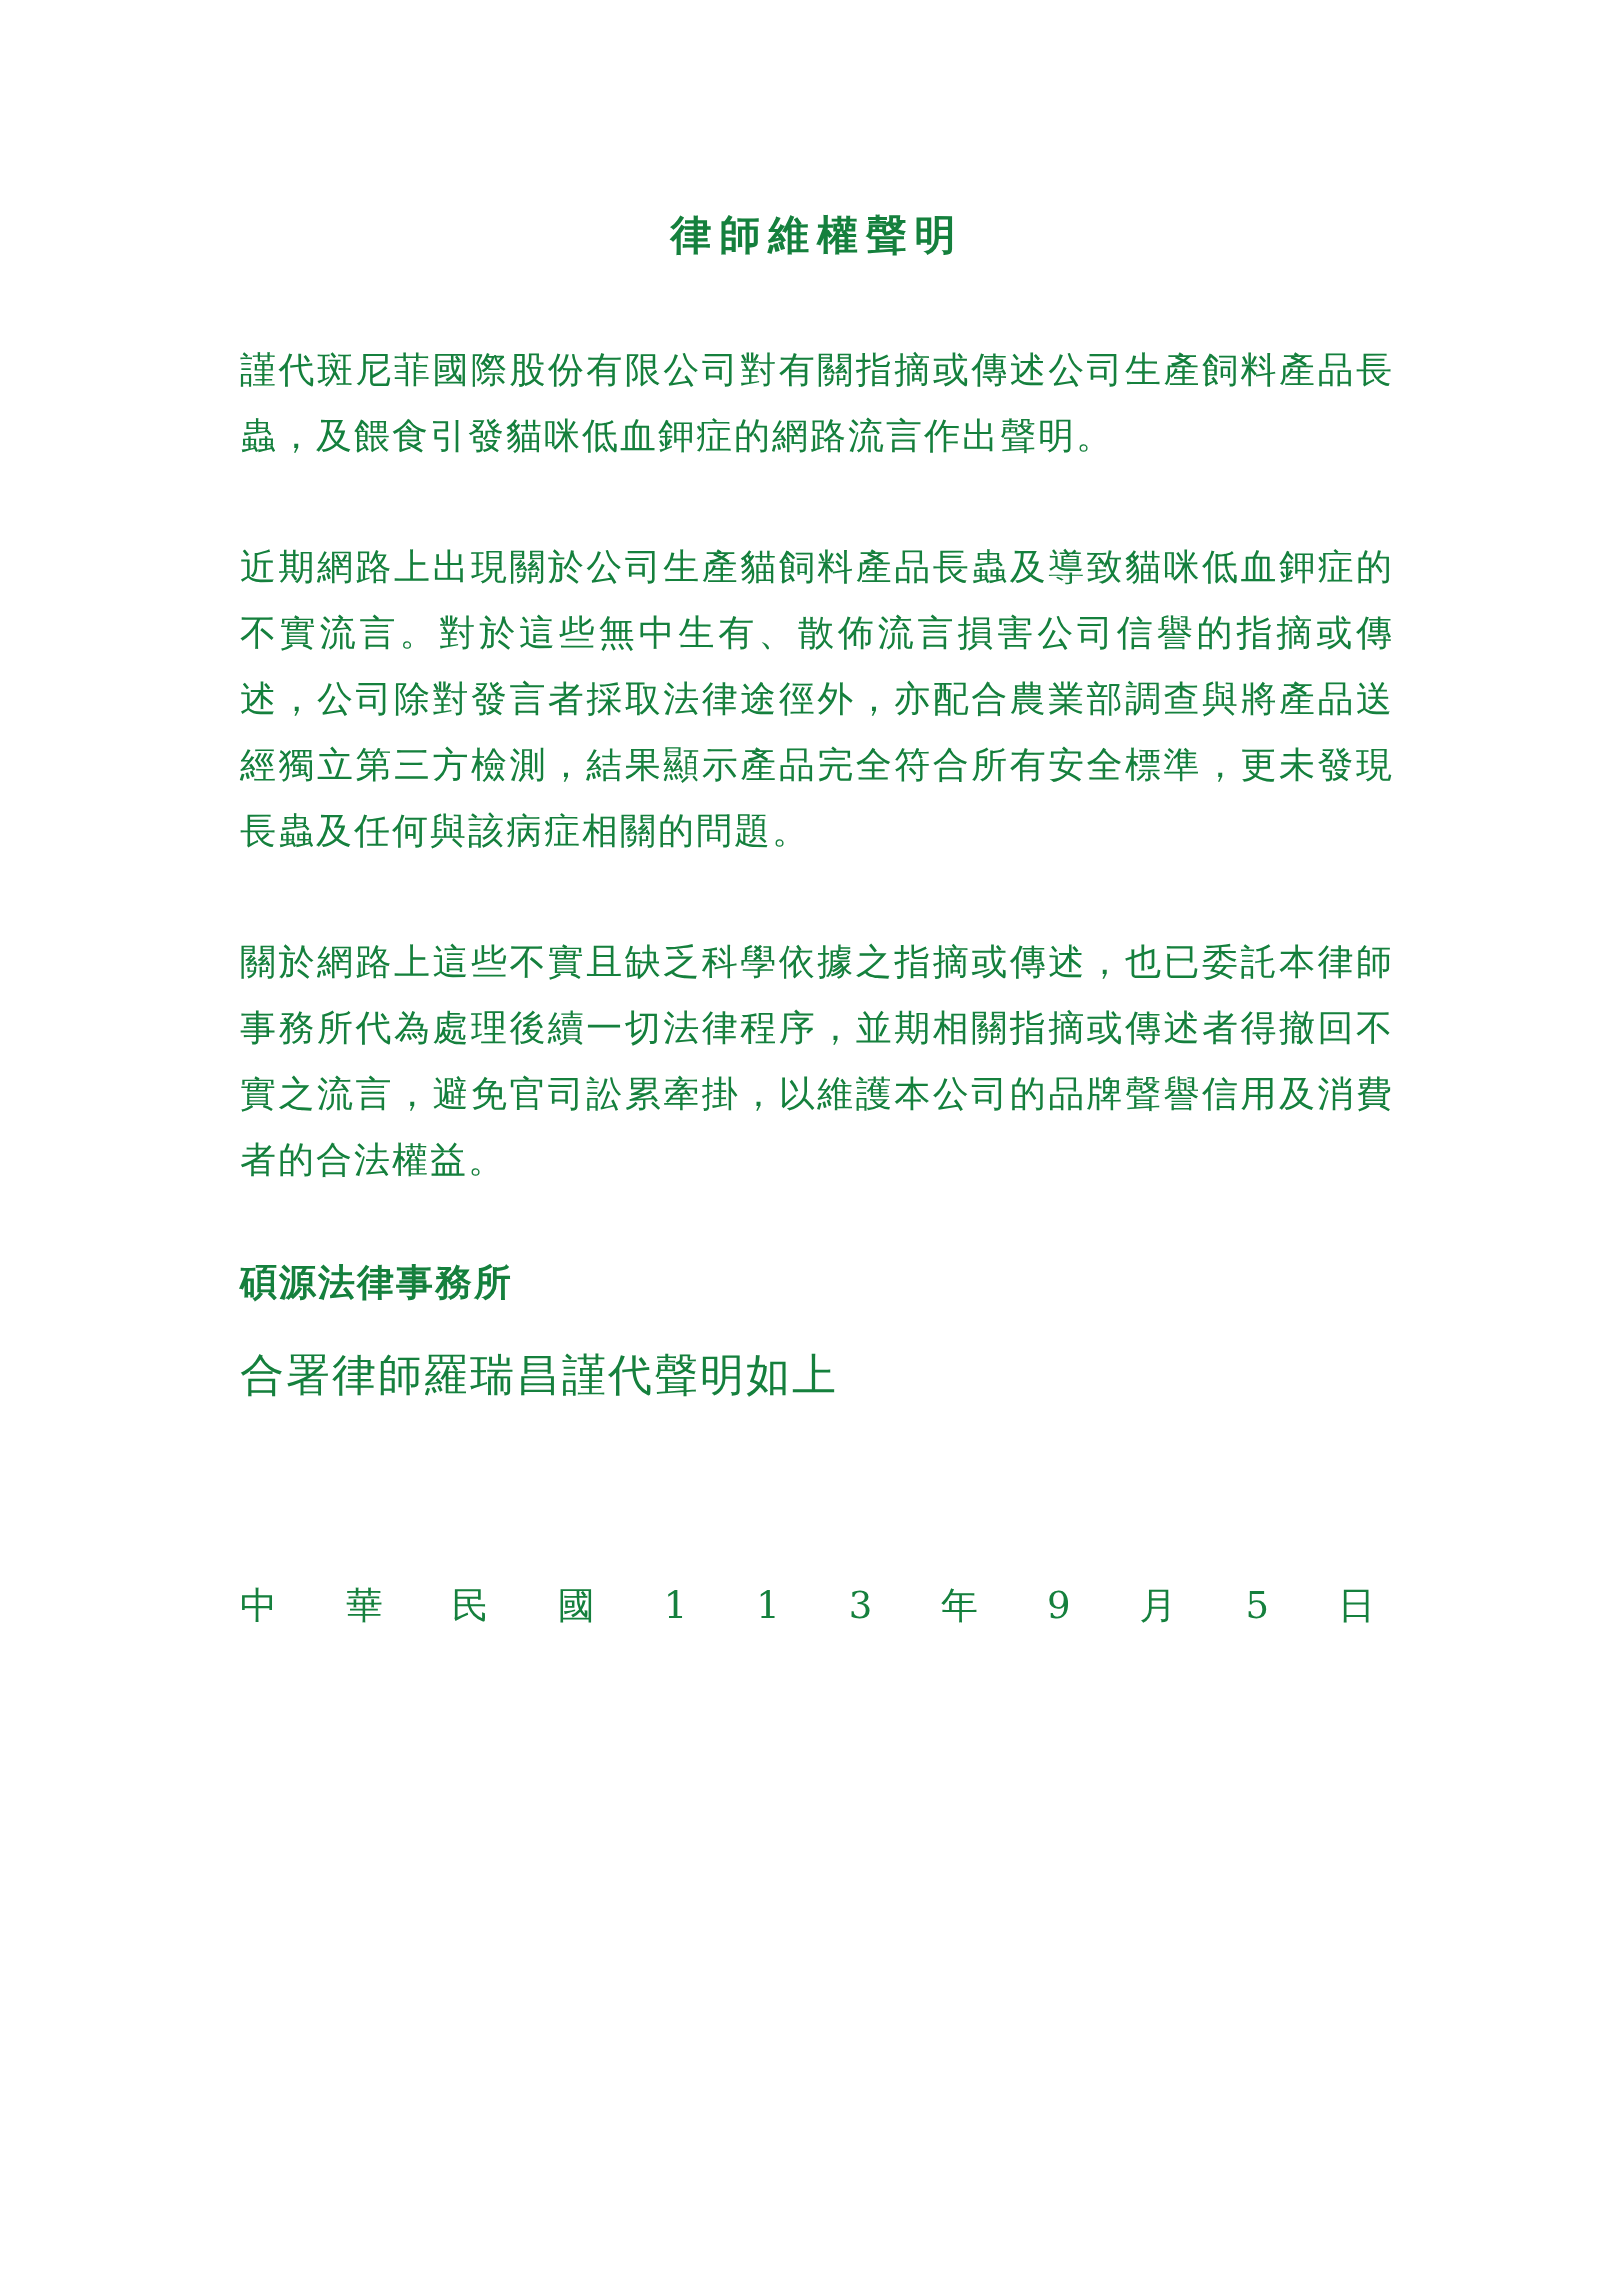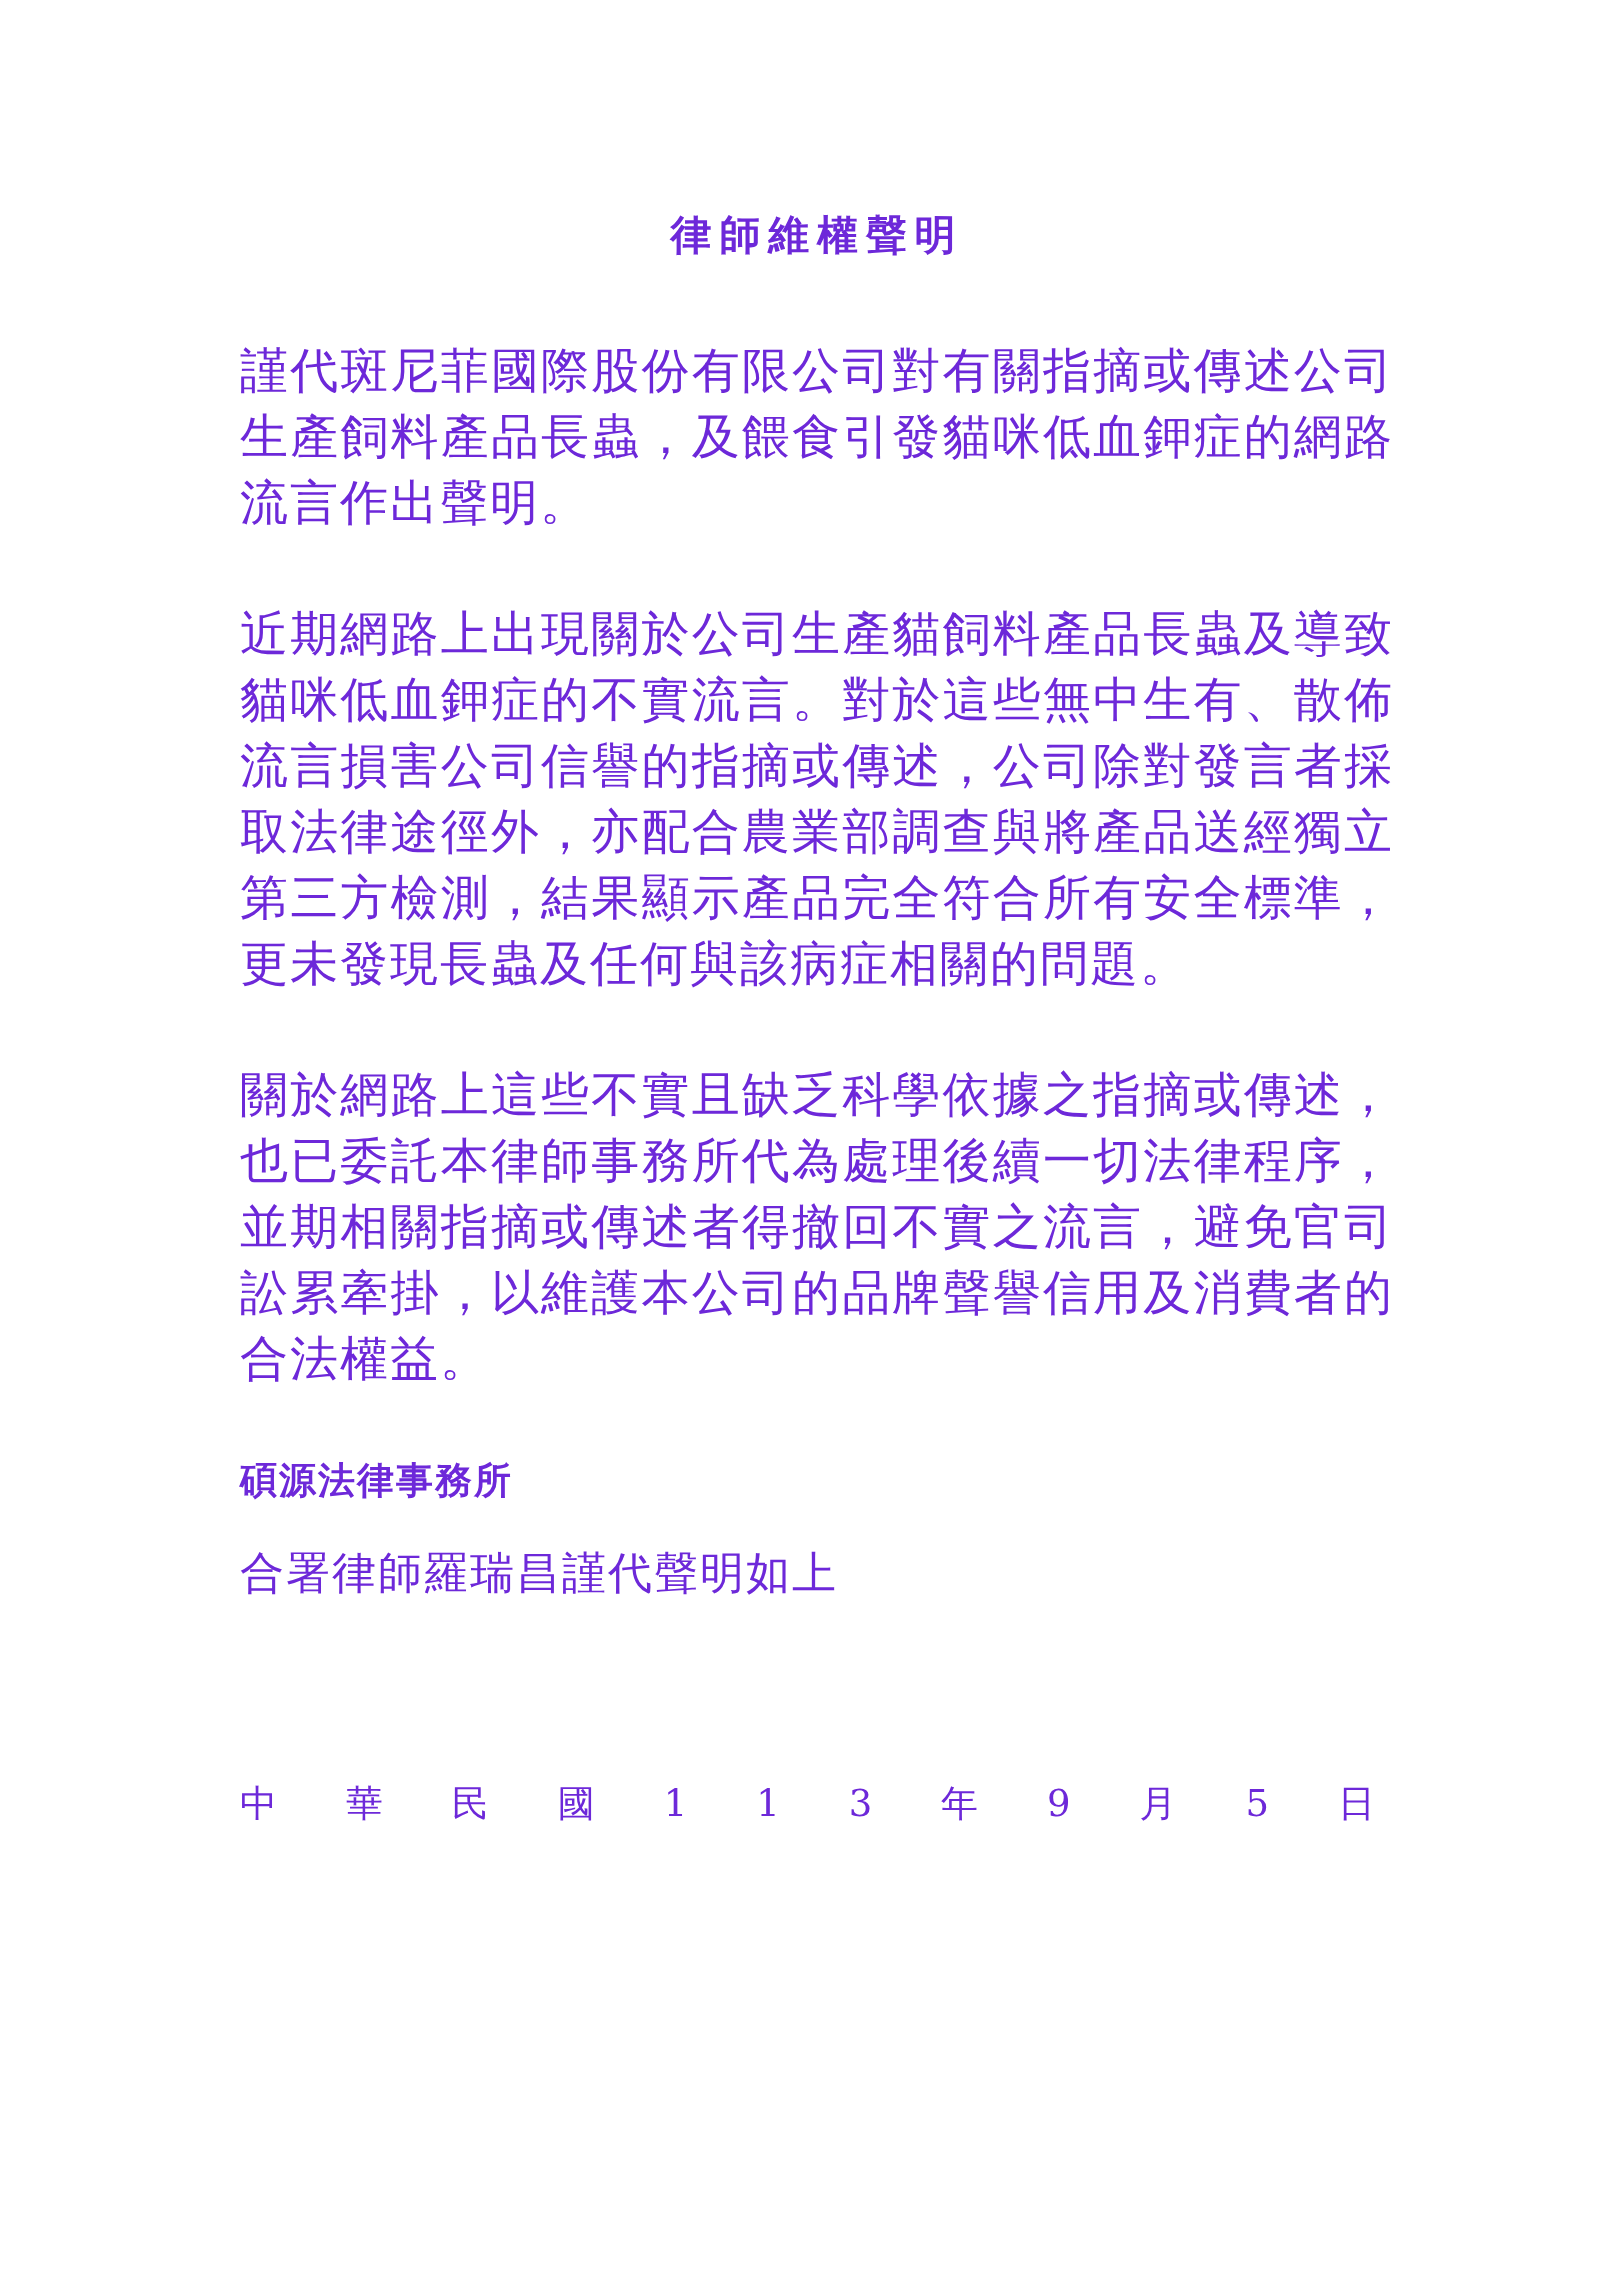--- a/index.html
+++ b/index.html
@@ -8,34 +8,34 @@
     background: #e8e8e8;
   }
   .page {
     width: 1621px;
     height: 2293px;
     margin: 0 auto;
     background: #ffffff;
     box-sizing: border-box;
     padding: 208px 227px 0 240px;
     font-family: "DejaVu Serif", "Liberation Serif", serif;
-    color: #6d28d9;
+    color: #15803d;
     position: relative;
     overflow: hidden;
   }
   .doc-title {
     text-align: center;
     font-size: 41px;
     font-weight: bold;
     letter-spacing: 7.8px;
     margin: 0 0 74px 0;
     line-height: 55px;
   }
   .para {
-    font-size: 48px;
+    font-size: 36px;
     line-height: 66px;
     letter-spacing: 2px;
     text-align: justify;
     text-align-last: left;
     margin: 0 0 65px 0;
   }
   .signature-block {
   }
   .firm-name {
     font-size: 37px;

